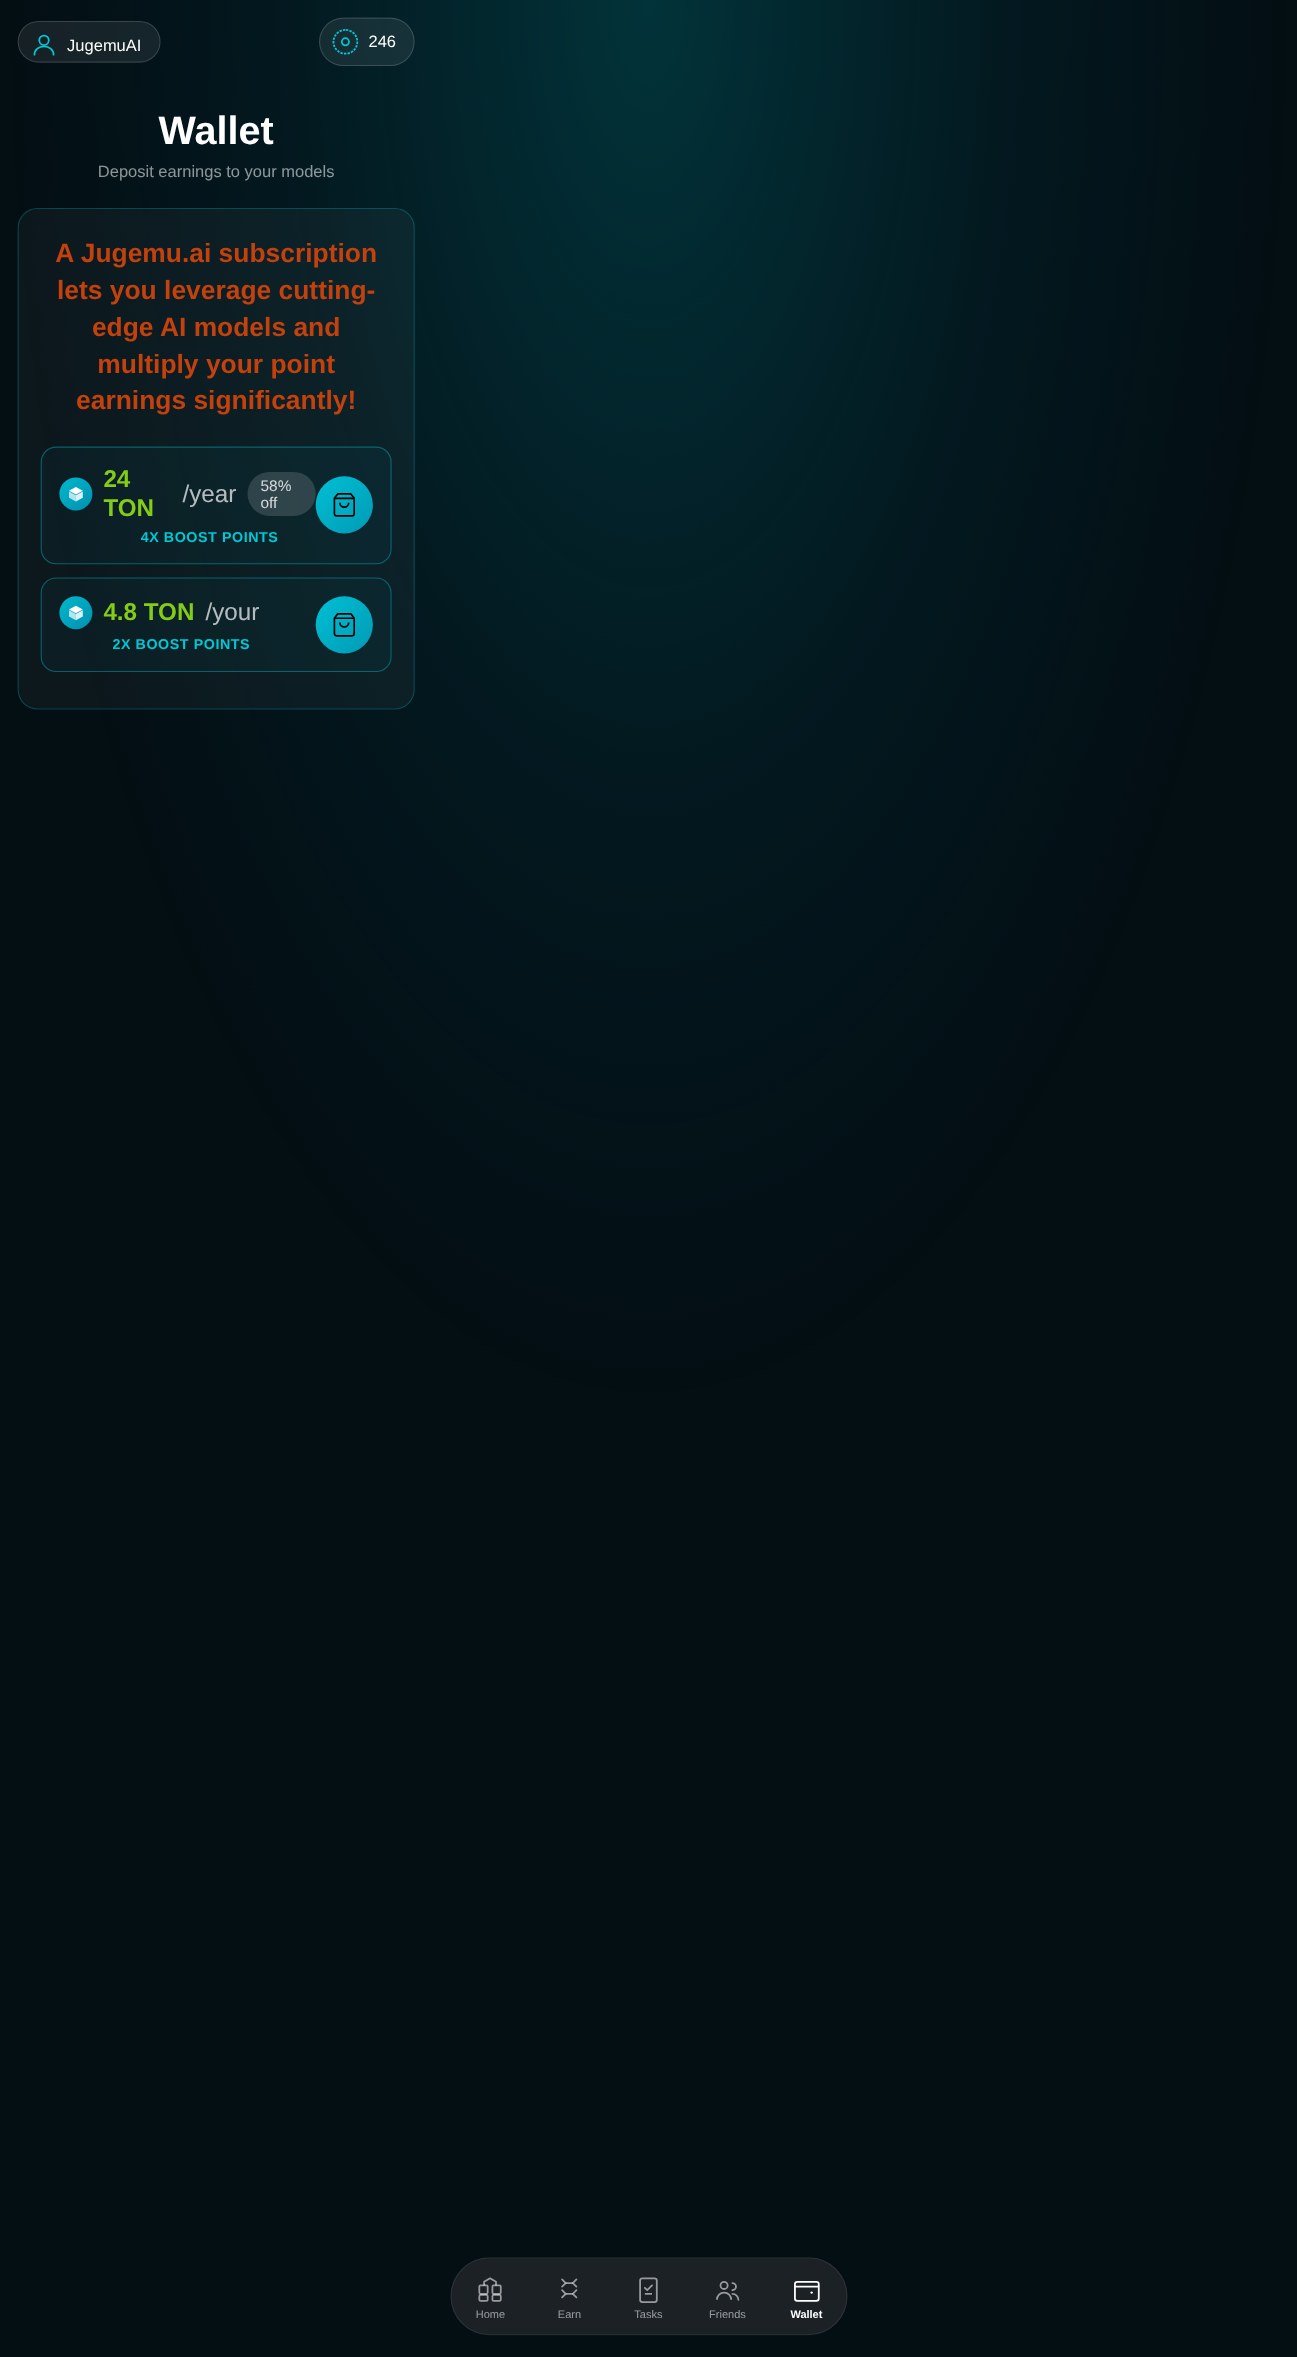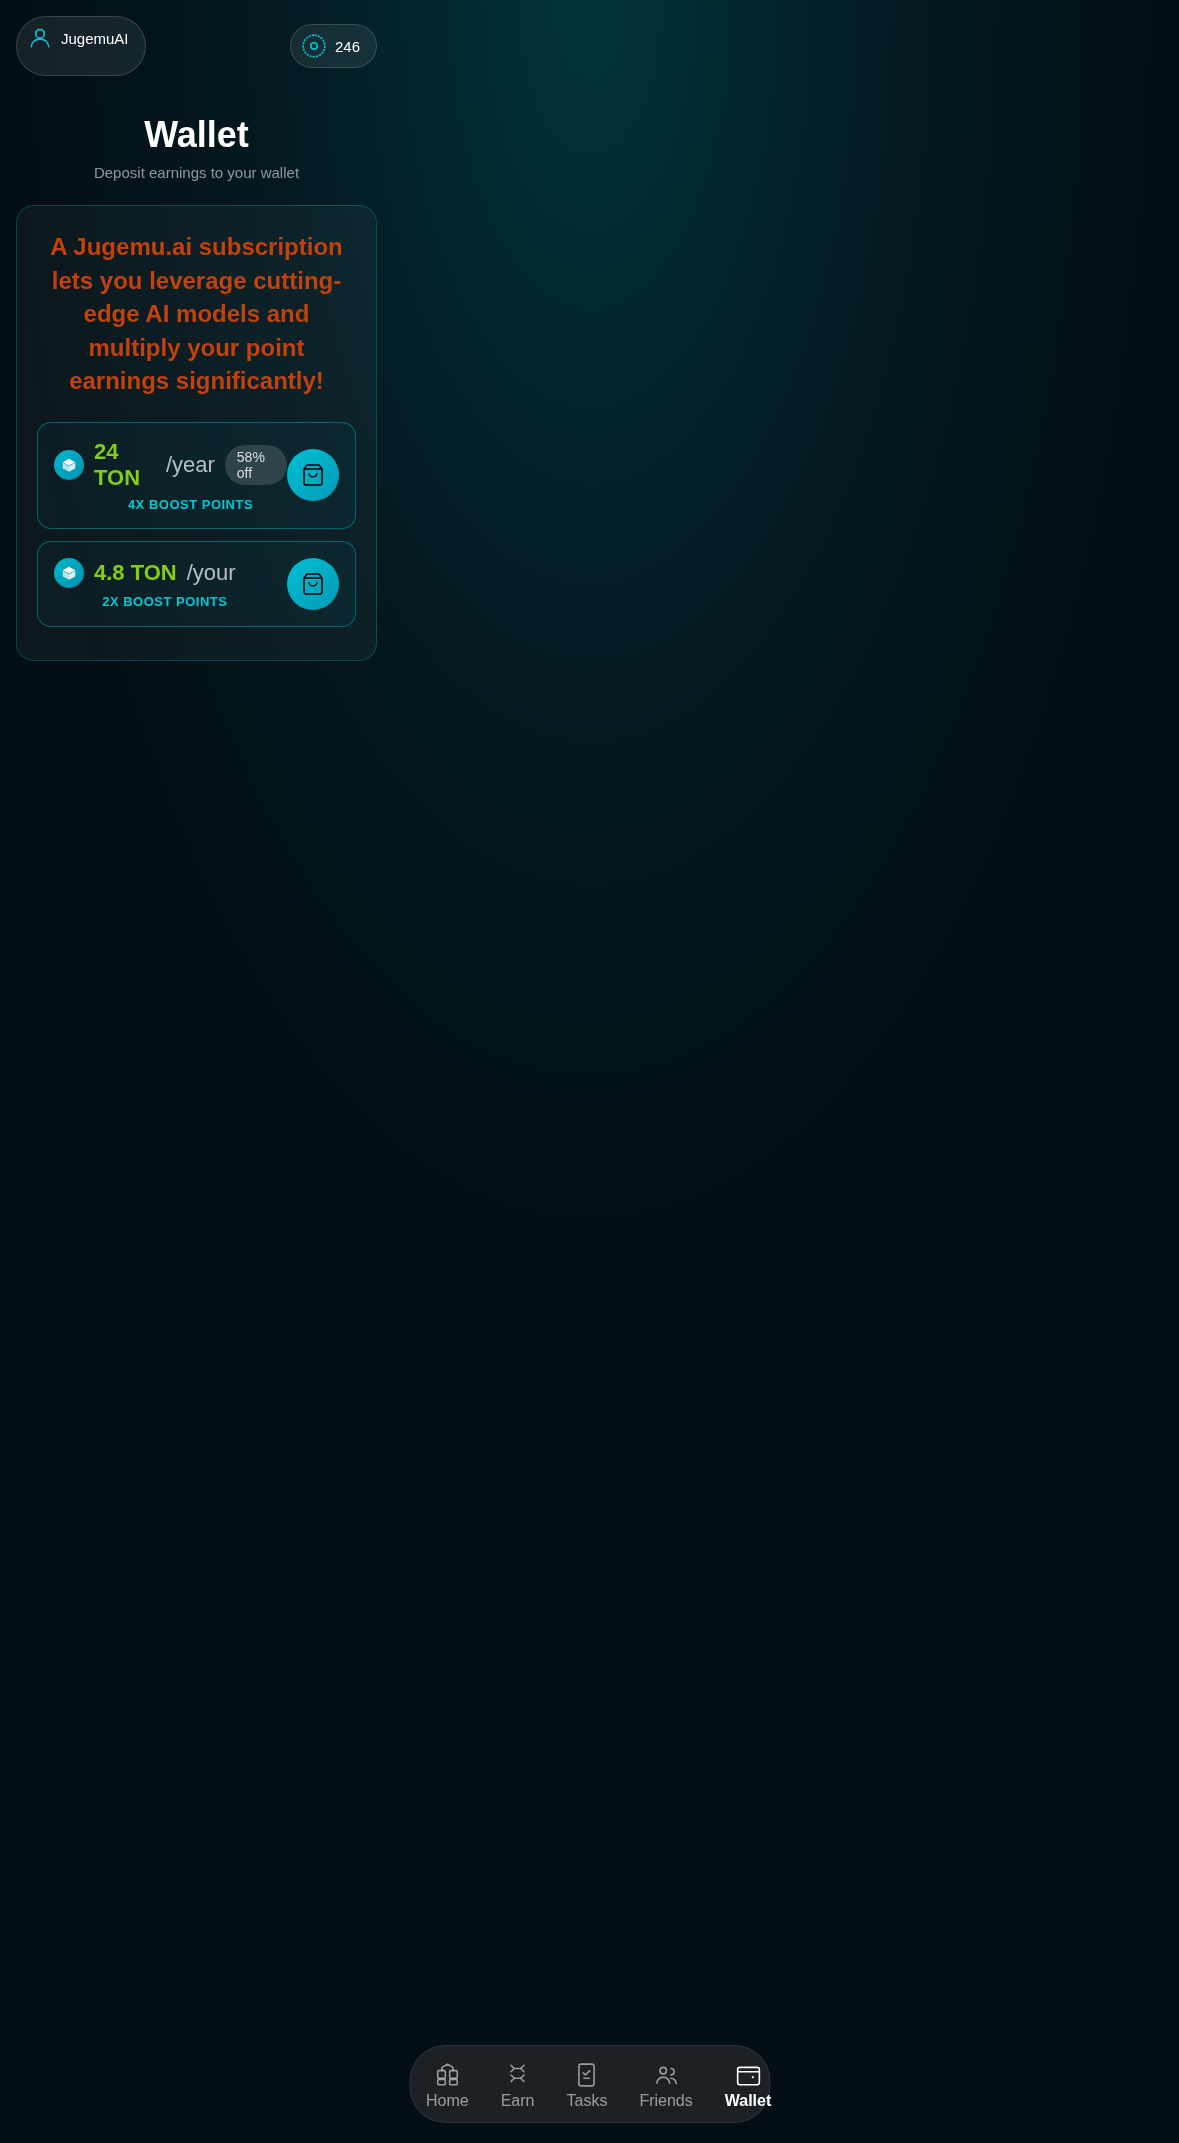--- a/index.html
+++ b/index.html
@@ -52,21 +52,21 @@
       padding: 16px 16px 8px 16px;
     }
 
     .user-badge {
       display: flex;
       align-items: center;
       gap: 8px;
       background: rgba(255,255,255,0.08);
       border: 1px solid rgba(255,255,255,0.15);
       border-radius: 50px;
-      padding: 8px 16px 24px 10px;
+      padding: 8px 16px 2px 10px;
       cursor: pointer;
     }
 
     .user-avatar-icon {
       width: 26px;
       height: 26px;
       color: #00c8d4;
     }
 
     .user-name {
@@ -273,21 +273,21 @@
       flex: 1;
     }
 
     .nav-icon {
       width: 26px;
       height: 26px;
       color: rgba(255,255,255,0.55);
     }
 
     .nav-label {
-      font-size: 16px;
+      font-size: 10px;
       color: rgba(255,255,255,0.55);
       font-weight: 400;
     }
 
     .nav-item.active .nav-icon {
       color: #ffffff;
     }
 
     .nav-item.active .nav-label {
       color: #ffffff;
@@ -318,21 +318,21 @@
       <svg class="star-icon" viewBox="0 0 24 24" stroke="#00c8d4" stroke-width="1.5">
         <path d="M12 2C6.48 2 2 6.48 2 12s4.48 10 10 10 10-4.48 10-10S17.52 2 12 2z" stroke-dasharray="2 1"></path>
         <path d="M9 12c0-1.66 1.34-3 3-3s3 1.34 3 3-1.34 3-3 3-3-1.34-3-3z"></path>
       </svg>
       <span class="points-value">246</span>
     </div>
   </div>
 
   <div class="title-section">
     <h1 class="page-title">Wallet</h1>
-    <p class="page-subtitle">Deposit earnings to your wallet</p>
+    <p class="page-subtitle">Deposit earnings to your models</p>
   </div>
 
 
   <div class="subscription-card">
     <p class="subscription-title">A Jugemu.ai subscription lets you leverage cutting-edge AI models and multiply your point earnings significantly!</p>
 
     <div class="plan-item">
       <div class="plan-left">
         <div class="plan-price-row">
           <div class="ton-small-icon">

